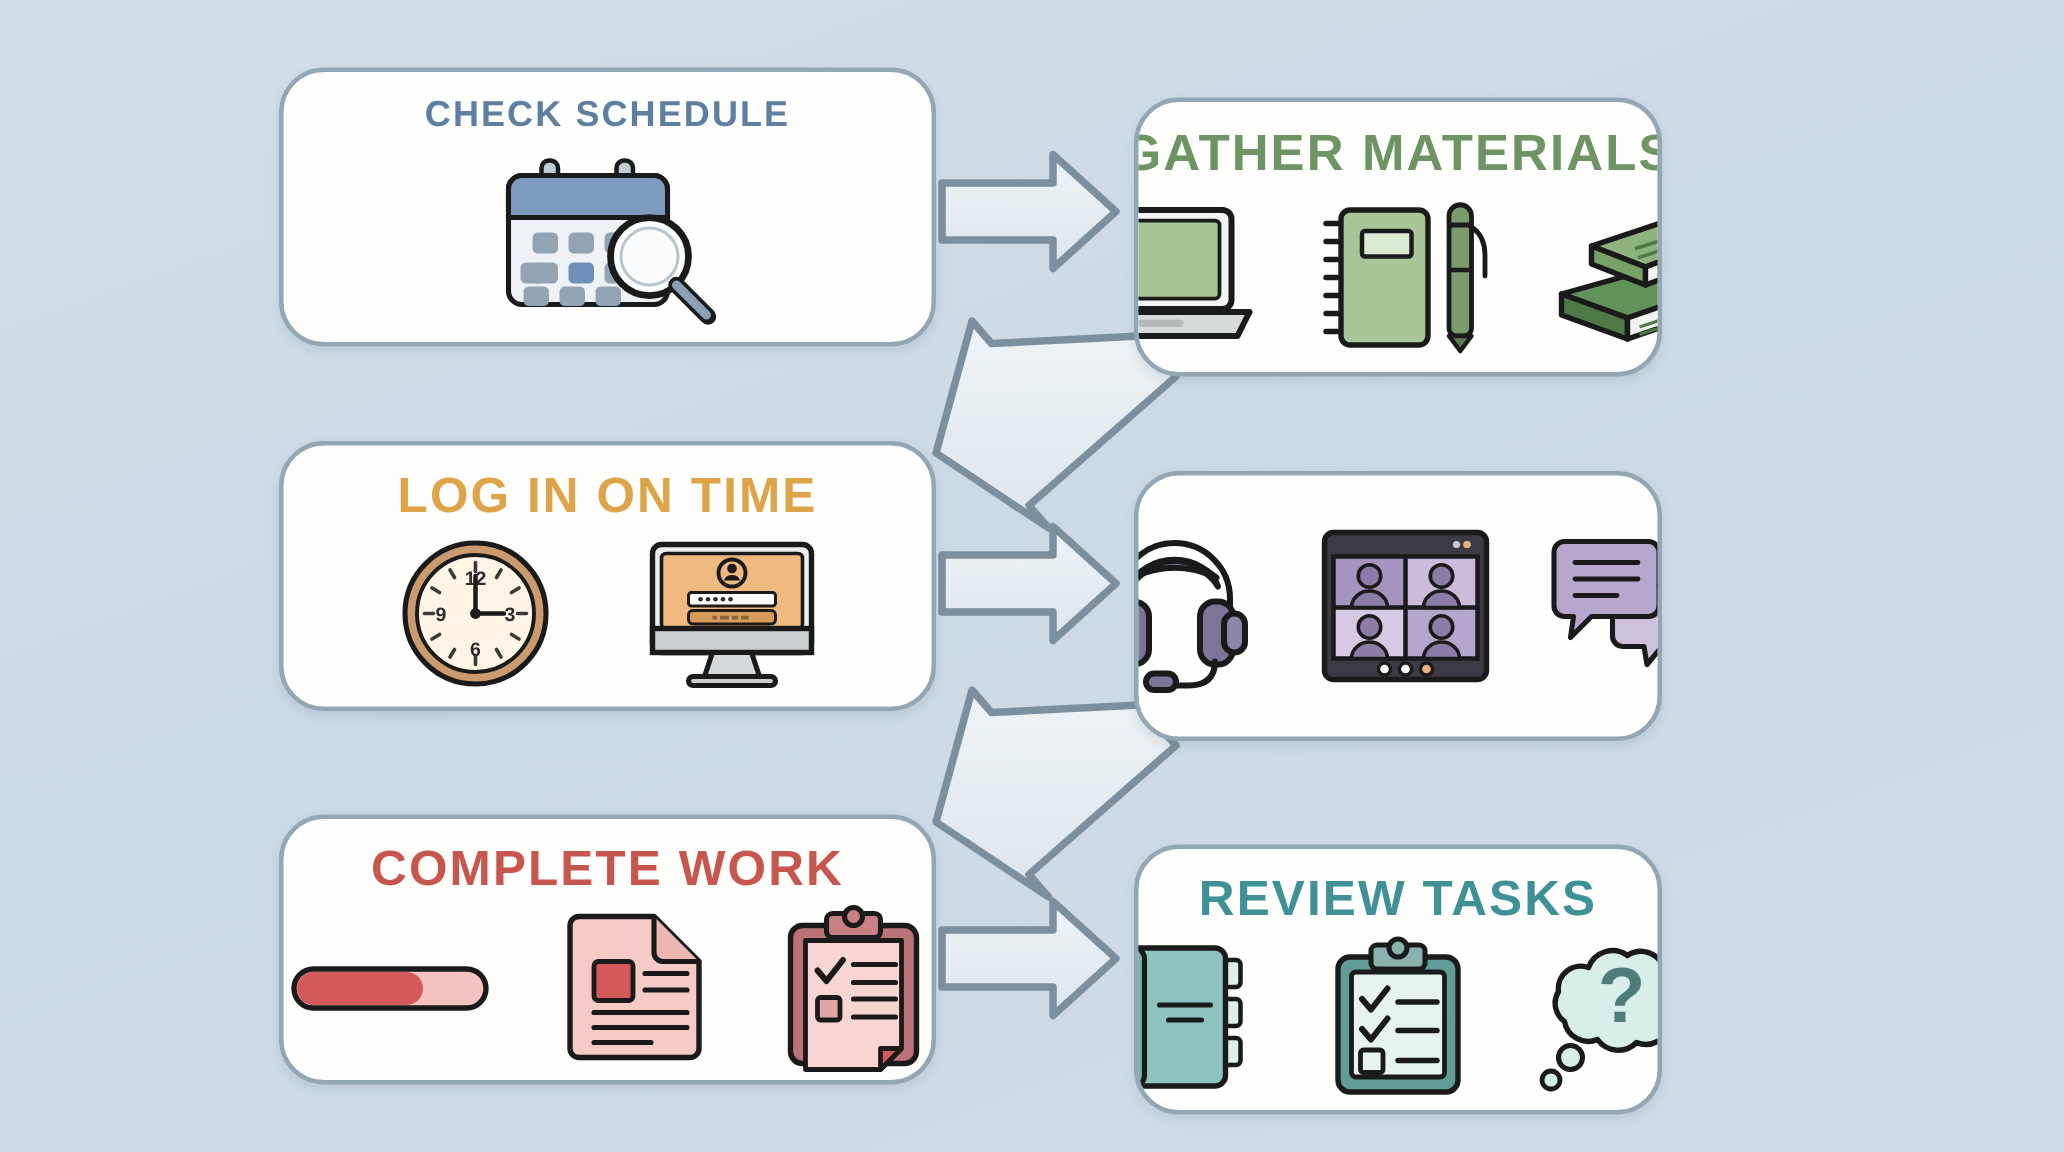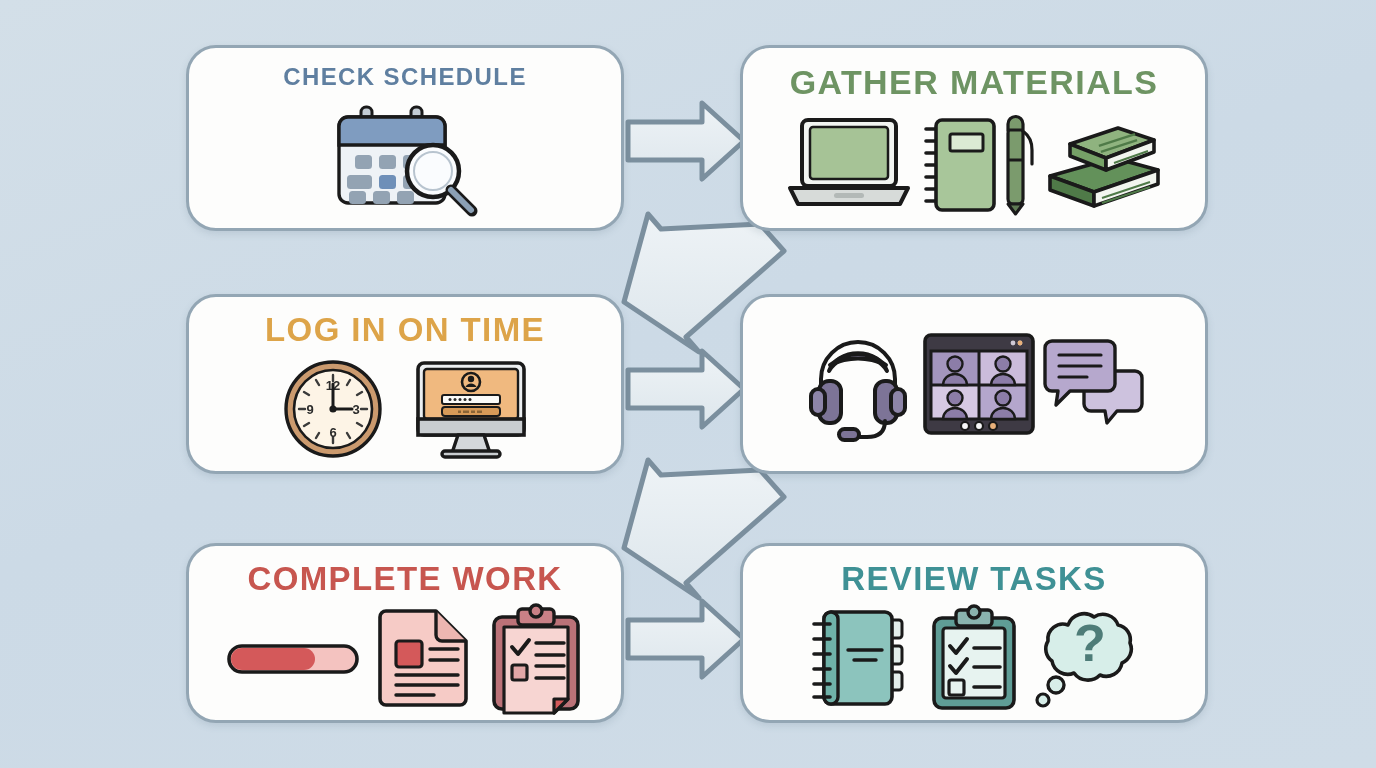--- a/index.html
+++ b/index.html
@@ -43,25 +43,26 @@
     text-transform: uppercase;
     white-space: nowrap;
     line-height: 1;
   }
   .icon-row {
     display: flex;
     align-items: center;
     justify-content: center;
     width: 100%;
     flex: 1;
+    gap: 33px;
   }
 
   
   .col-left  { left: 186px; width: 438px; }
-  .col-right { left: 740px; width: 468px; }
+  .col-right { left: 756px; width: 352px; margin-top: 20px; }
   .row-1 { top: 45px;  height: 186px; }
   .row-2 { top: 294px; height: 180px; }
   .row-3 { top: 543px; height: 180px; }
 
   .t-1 { font-size: 24px; color: #5f7fa0; margin-top: 17px; }
   .t-2 { font-size: 34px; color: #6e9463; margin-top: 17px; }
   .t-3 { font-size: 33px; color: #dda449; margin-top: 16px; }
   .t-4 { font-size: 33px; color: #9a7eae; margin-top: 16px; }
   .t-5 { font-size: 33px; color: #c7564f; margin-top: 16px; }
   .t-6 { font-size: 33px; color: #3f9195; margin-top: 16px; }

